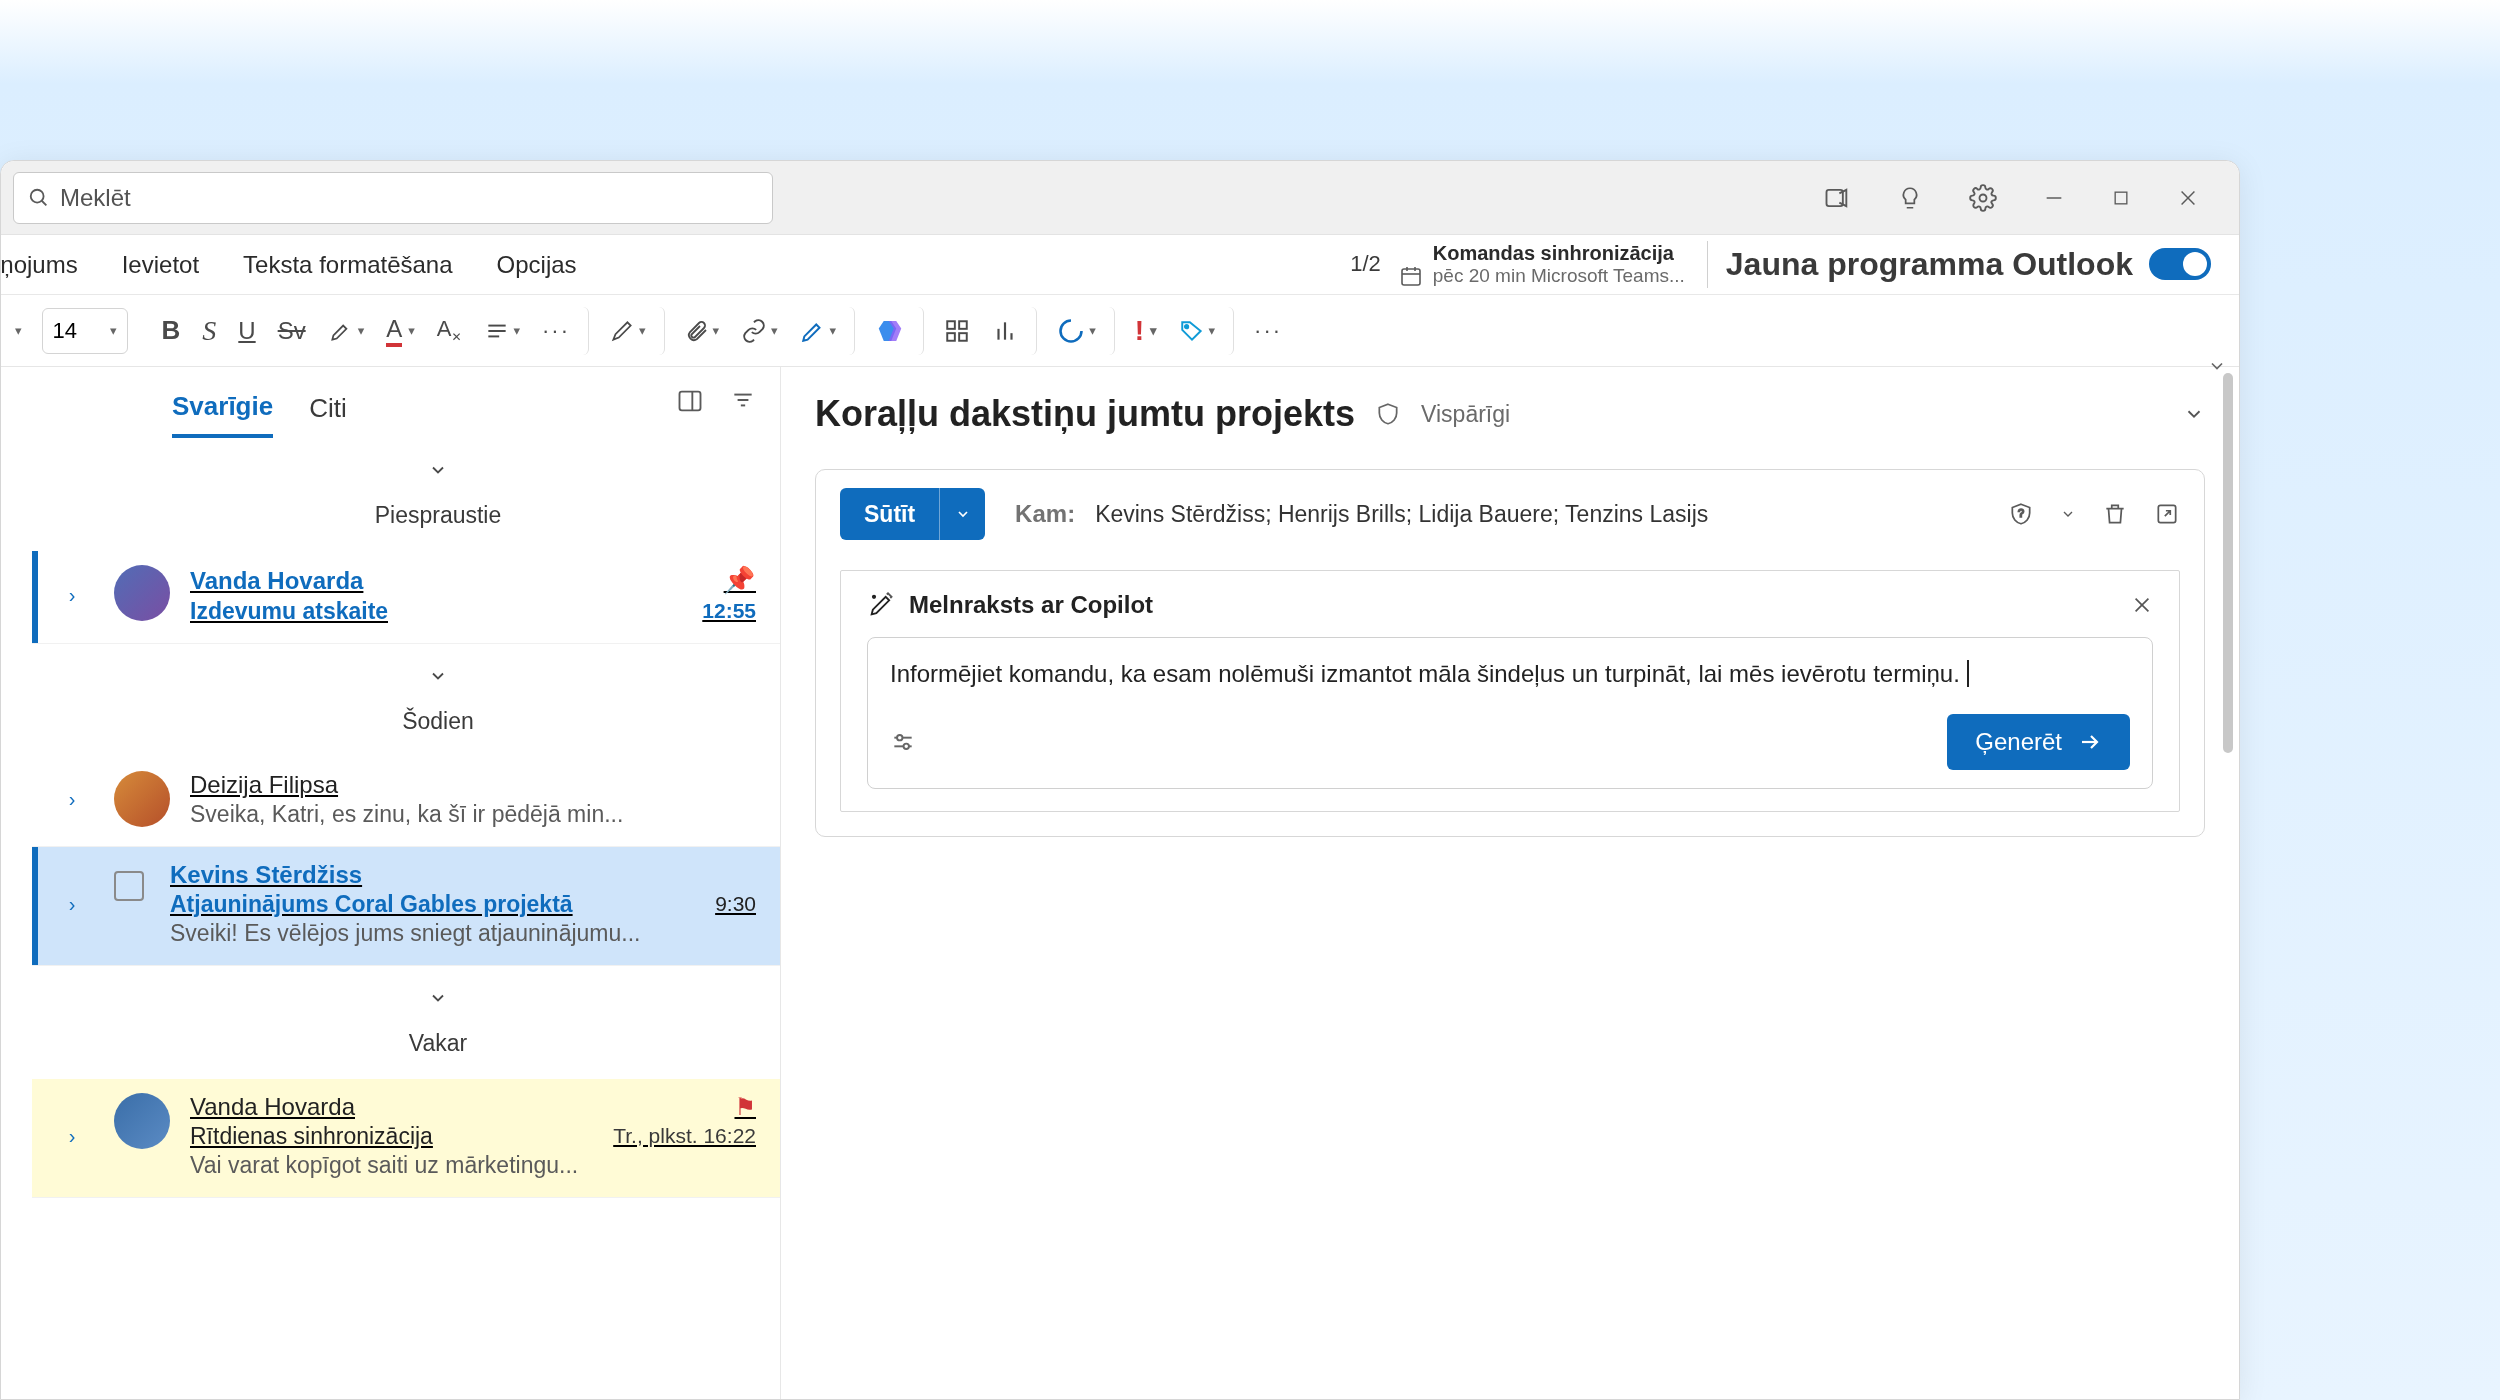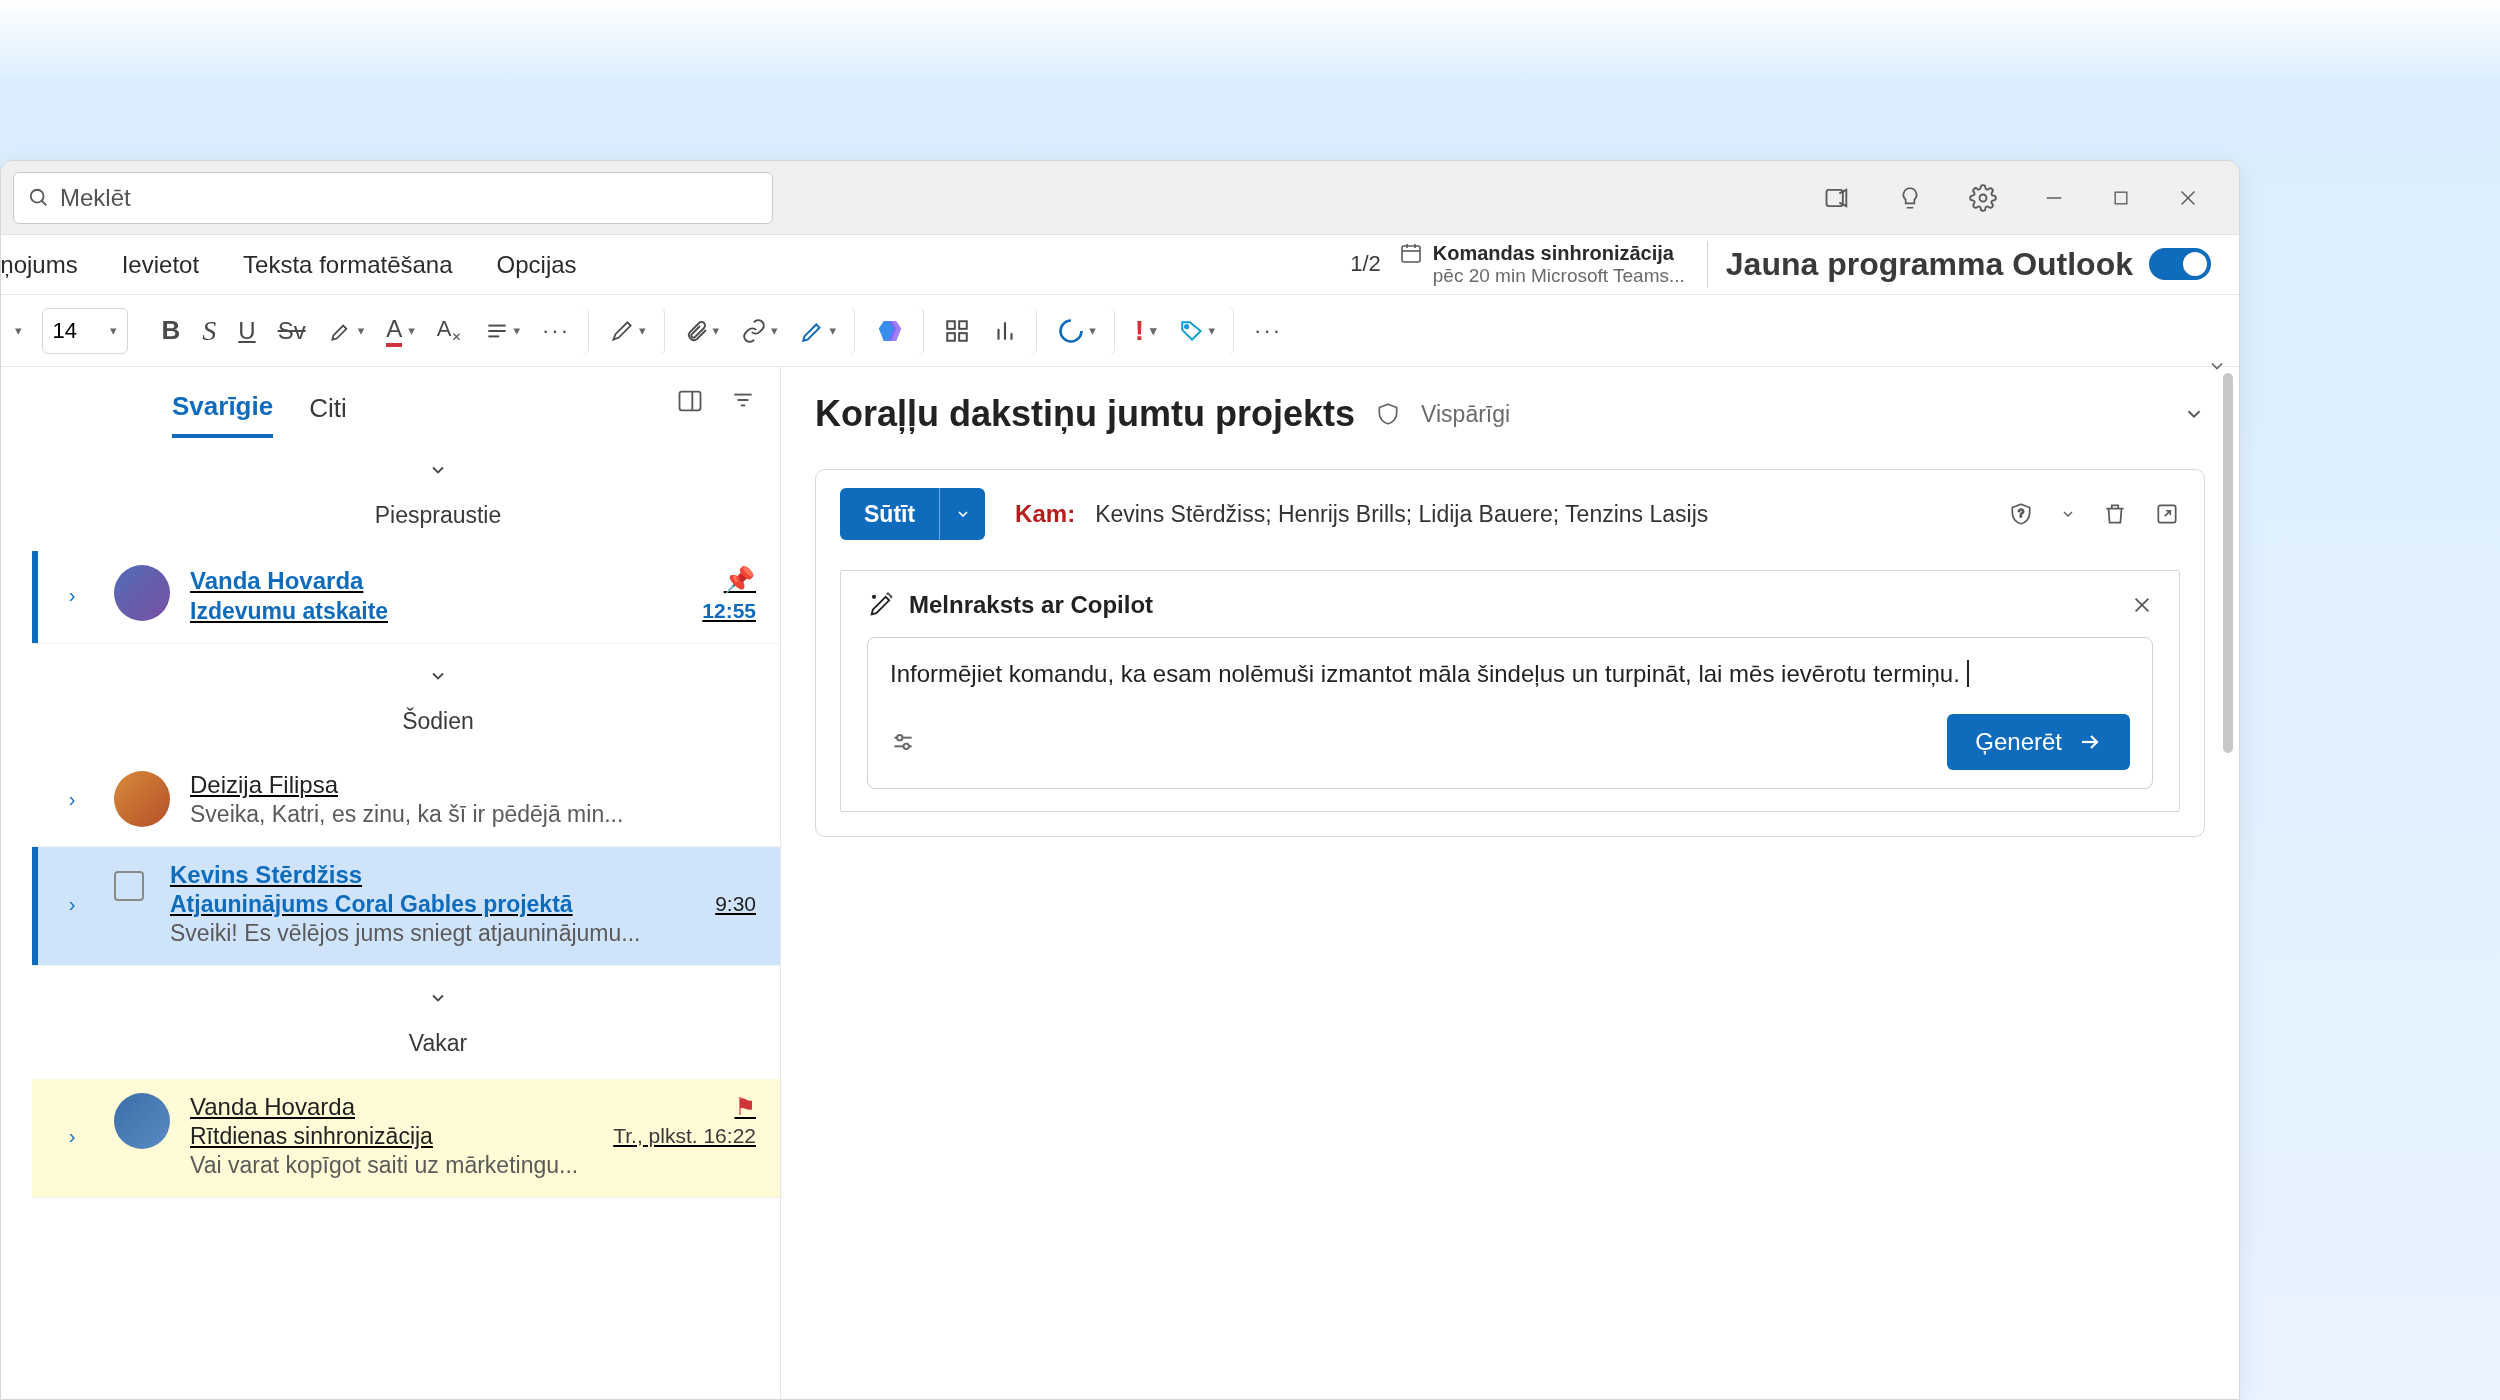--- a/index.html
+++ b/index.html
@@ -12,21 +12,21 @@
   .search { margin-left: 12px; width: 760px; height: 52px; background: #fff; border: 1px solid #c9c9c9; border-radius: 6px; display: flex; align-items: center; padding: 0 14px; color: #535353; font-size: 24px; }
   .search svg { margin-right: 10px; }
   .titlebar-right { margin-left: auto; display: flex; align-items: center; gap: 46px; padding-right: 40px; }
   .tb-icon { color: #5a5a5a; cursor: pointer; }
 
   
   .ribbontabs { height: 60px; display: flex; align-items: center; padding-left: 0; border-bottom: 1px solid #e8e8e8; }
   .rtab { font-size: 24px; color: #2b2b2b; padding: 0 22px; cursor: pointer; }
   .rtab.first { padding-left: 0; margin-left: -6px; }
   .ribbon-right { margin-left: auto; display: flex; align-items: center; gap: 18px; padding-right: 28px; font-size: 22px; color: #3a3a3a; }
-  .cal-block { display: flex; align-items: flex-start; gap: 10px; border-right: 1px solid #d0d0d0; padding-right: 22px; }
+  .cal-block { display: flex; align-items: flex-end; gap: 10px; border-right: 1px solid #d0d0d0; padding-right: 22px; }
   .cal-text { line-height: 1.2; font-size: 20px; }
   .cal-text .t1 { font-weight: 600; color: #2b2b2b; }
   .cal-text .t2 { color: #6a6a6a; font-size: 19px; }
   .newoutlook { display: flex; align-items: center; gap: 16px; font-size: 32px; font-weight: 600; }
   .toggle { width: 62px; height: 32px; background: #0f6cbd; border-radius: 16px; position: relative; }
   .toggle::after { content: ""; position: absolute; right: 4px; top: 4px; width: 24px; height: 24px; background: #fff; border-radius: 50%; }
 
   
   .toolbar { height: 72px; border-bottom: 1px solid #e6e6e6; display: flex; align-items: center; padding: 0 10px; gap: 6px; position: relative; }
   .tool { height: 48px; display: flex; align-items: center; justify-content: center; color: #4a4a4a; border-radius: 6px; padding: 0 8px; cursor: pointer; }
@@ -71,21 +71,21 @@
   .subject { font-size: 36px; font-weight: 600; color: #222; }
   .shield { color: #666; }
   .visparigi { color: #6a6a6a; font-size: 23px; }
   .subject-chev { margin-left: auto; color: #555; }
 
   .compose { margin-top: 34px; border: 1px solid #d7d7d7; border-radius: 10px; padding: 18px 24px 24px 24px; }
   .compose-head { display: flex; align-items: center; gap: 20px; }
   .send-btn { display: flex; height: 52px; border-radius: 6px; overflow: hidden; }
   .send-main { background: #0f6cbd; color: #fff; font-size: 23px; display: flex; align-items: center; padding: 0 24px; font-weight: 600; }
   .send-drop { background: #0f6cbd; color: #fff; width: 46px; display: flex; align-items: center; justify-content: center; border-left: 1px solid rgba(255,255,255,0.4); }
-  .to-label { font-size: 24px; color: #b91c1c; font-weight: 600; margin-left: 10px; }
+  .to-label { font-size: 24px; color: #737373; font-weight: 600; margin-left: 10px; }
   .to-names { font-size: 23px; color: #333; }
   .compose-head-right { margin-left: auto; display: flex; gap: 26px; color: #5a5a5a; align-items: center; }
 
   .copilot-box { margin-top: 30px; border: 1px solid #d7d7d7; border-radius: 2px; padding: 20px 26px 22px 26px; }
   .copilot-head { display: flex; align-items: center; justify-content: space-between; }
   .copilot-title { display: flex; align-items: center; gap: 14px; font-size: 24px; font-weight: 600; color: #222; }
   .copilot-input { margin-top: 18px; border: 1px solid #d0d0d0; border-radius: 8px; padding: 18px 22px; }
   .copilot-text { font-size: 24px; color: #222; line-height: 1.5; }
   .copilot-text .cursor { border-right: 2px solid #222; }
   .copilot-foot { display: flex; align-items: center; justify-content: space-between; margin-top: 22px; }

